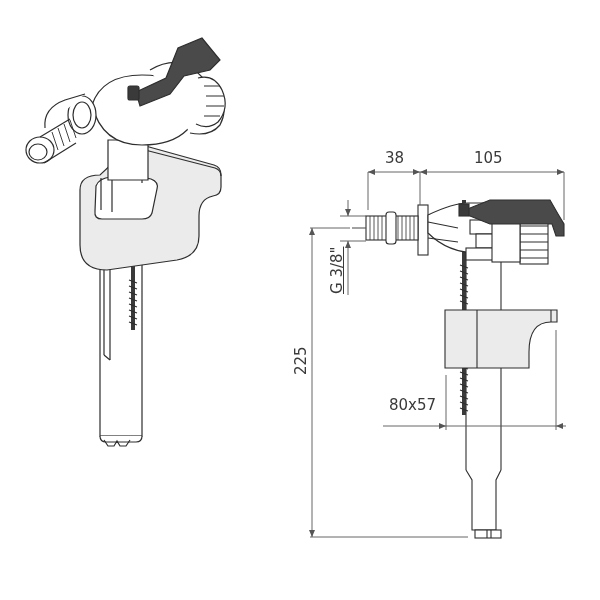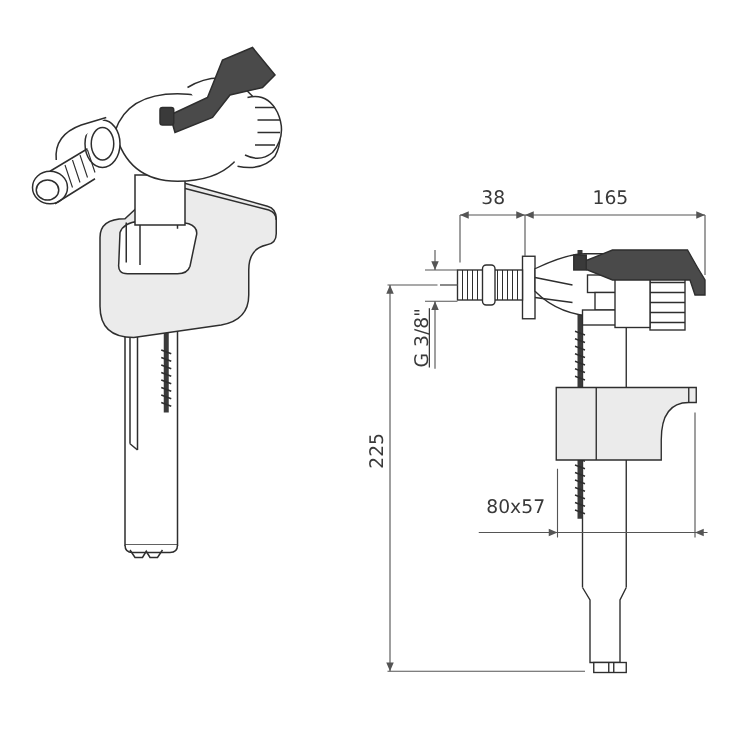--- a/index.html
+++ b/index.html
@@ -131,17 +131,17 @@
 
       <line x1="446" y1="375" x2="446" y2="430"></line>
       <line x1="556" y1="330" x2="556" y2="430"></line>
       <line x1="383" y1="426" x2="566" y2="426"></line>
       <path d="M446 426 l-7 -3 v6 z M556 426 l7 -3 v6 z" stroke="none"></path>
     </g>
   </svg>
 
   
   <span class="dim-label" style="left:385px; top:151px;">38</span>
-  <span class="dim-label" style="left:474px; top:151px;">165</span>
+  <span class="dim-label" style="left:474px; top:151px;">105</span>
   <span class="dim-label rot" style="left:330px; top:294px; text-decoration: underline;">G 3/8"</span>
   <span class="dim-label rot" style="left:294px; top:375px;">225</span>
   <span class="dim-label" style="left:389px; top:398px;">80x57</span>
 </div>
 
 </body></html>

